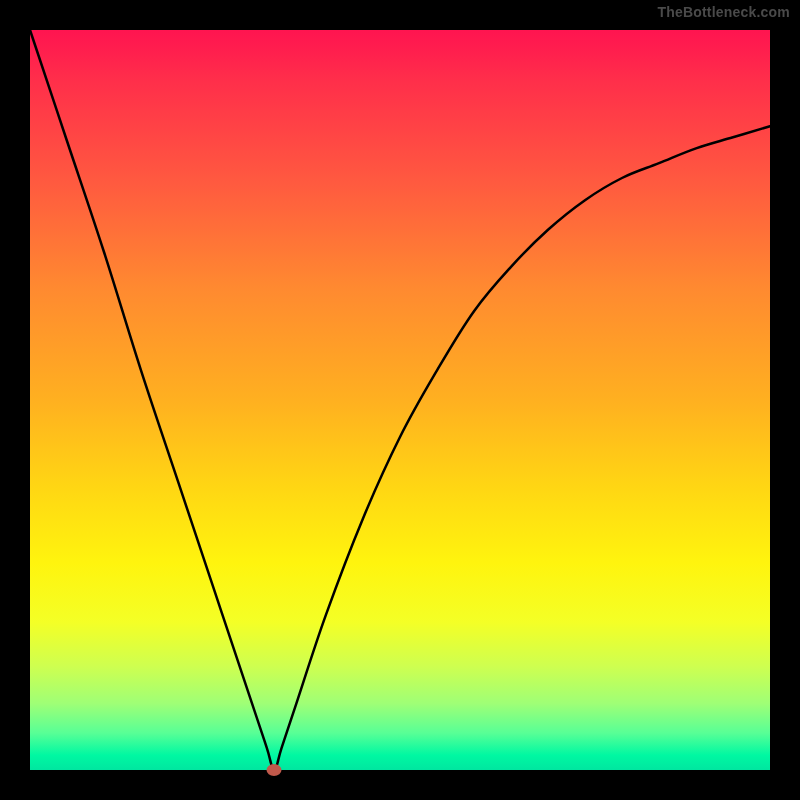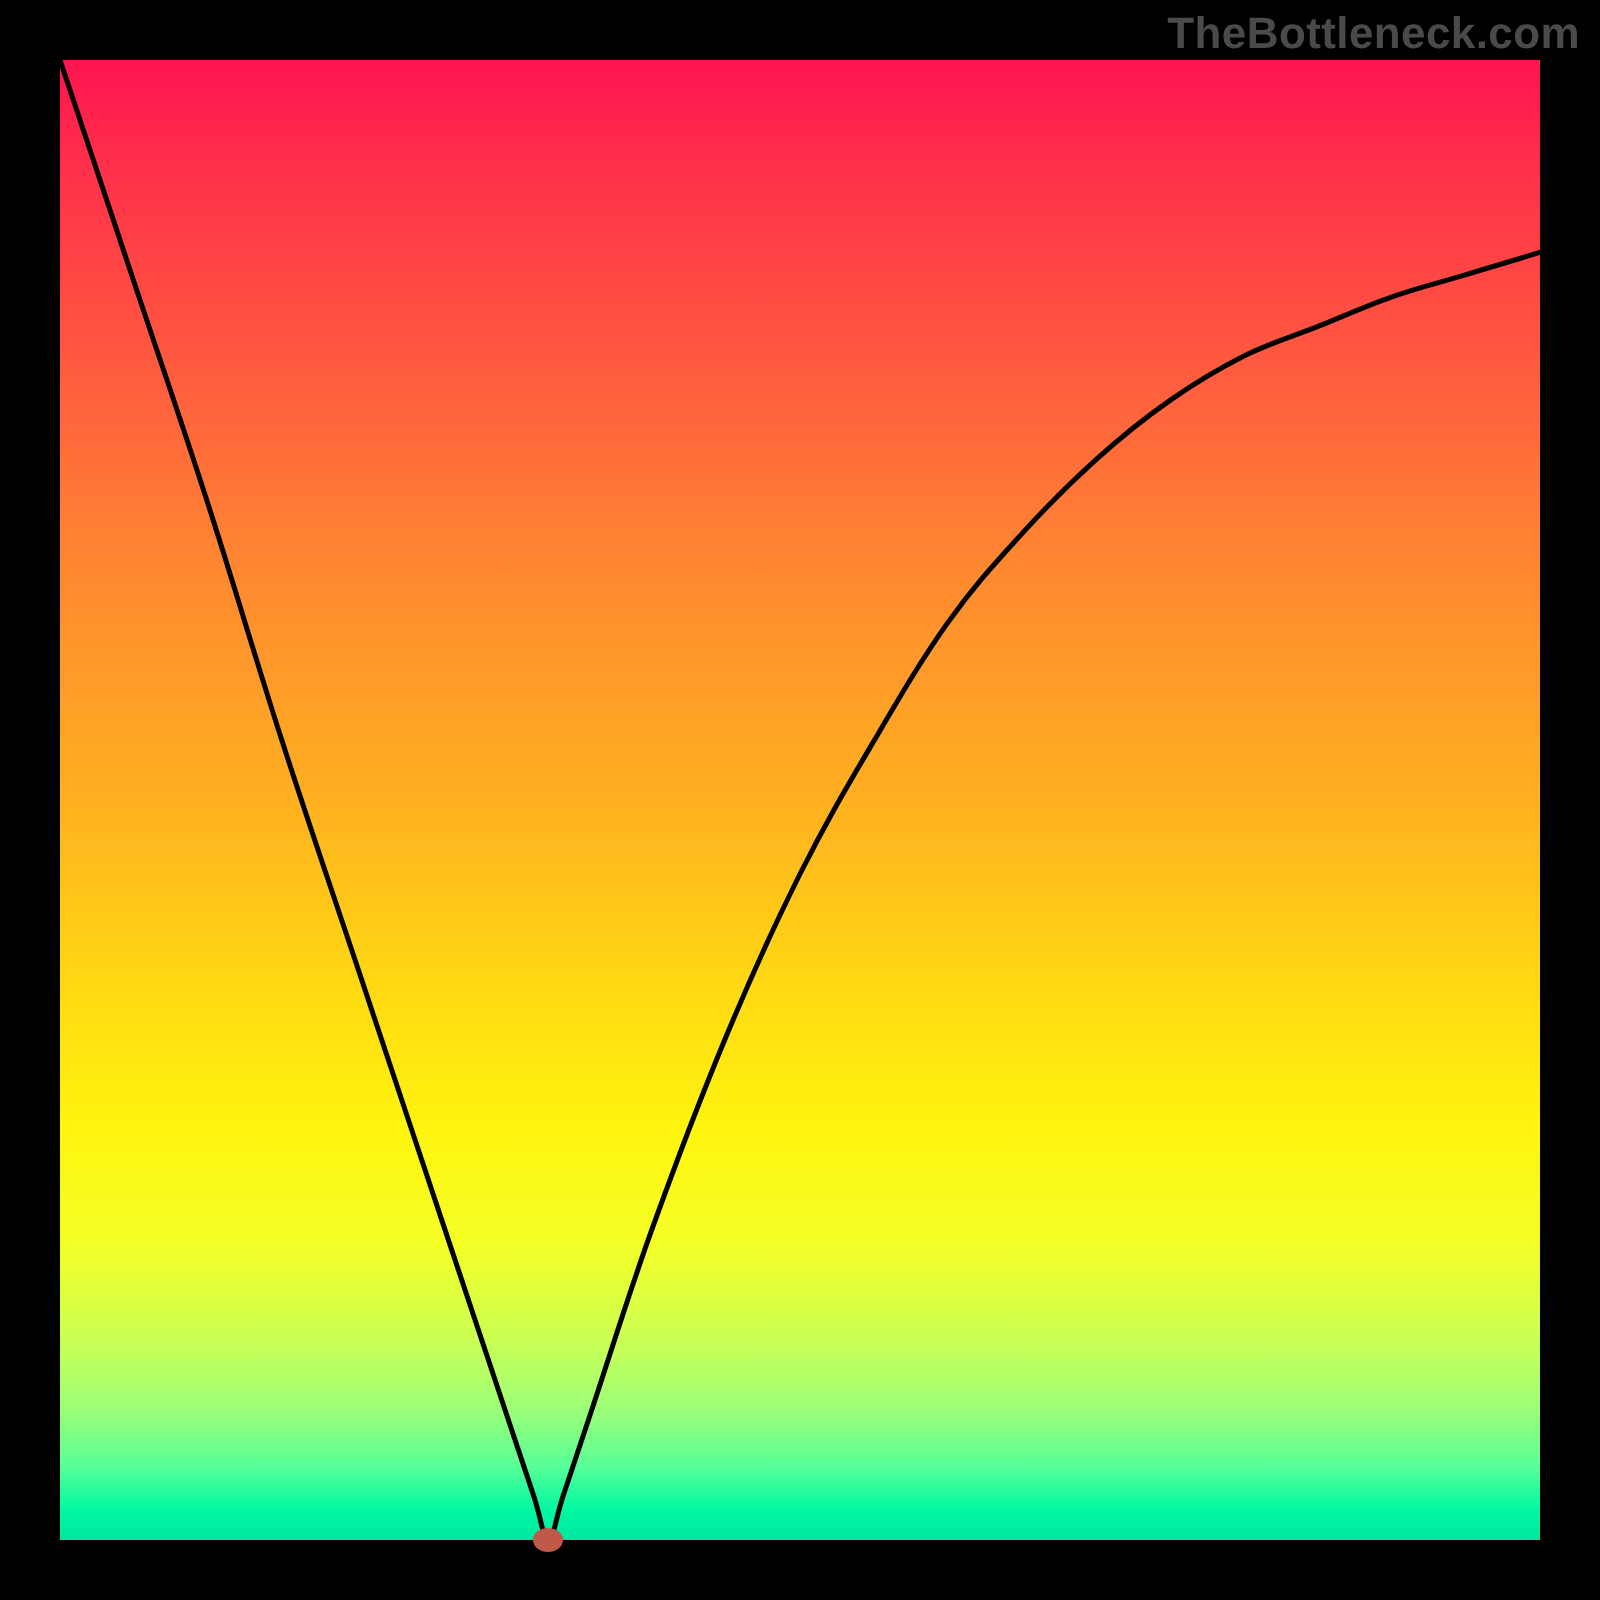--- a/index.html
+++ b/index.html
@@ -14,21 +14,21 @@
     position: relative;
     width: 800px;
     height: 800px;
     background: #000;
   }
   .watermark {
     position: absolute;
     top: 4px;
     right: 10px;
     color: #4a4a4a;
-    font-size: 22px;
+    font-size: 14px;
     font-weight: 600;
     letter-spacing: 0.2px;
     font-family: Arial, Helvetica, sans-serif;
   }
   .plot-area {
     position: absolute;
     left: 30px;
     top: 30px;
     width: 740px;
     height: 740px;

